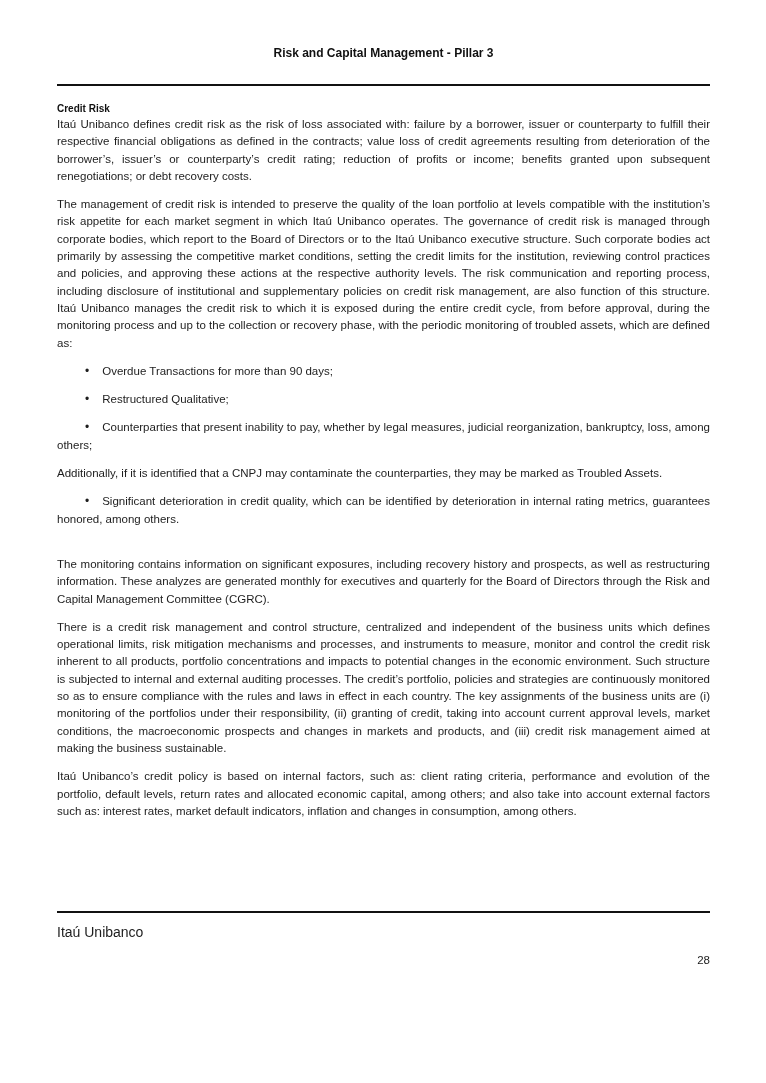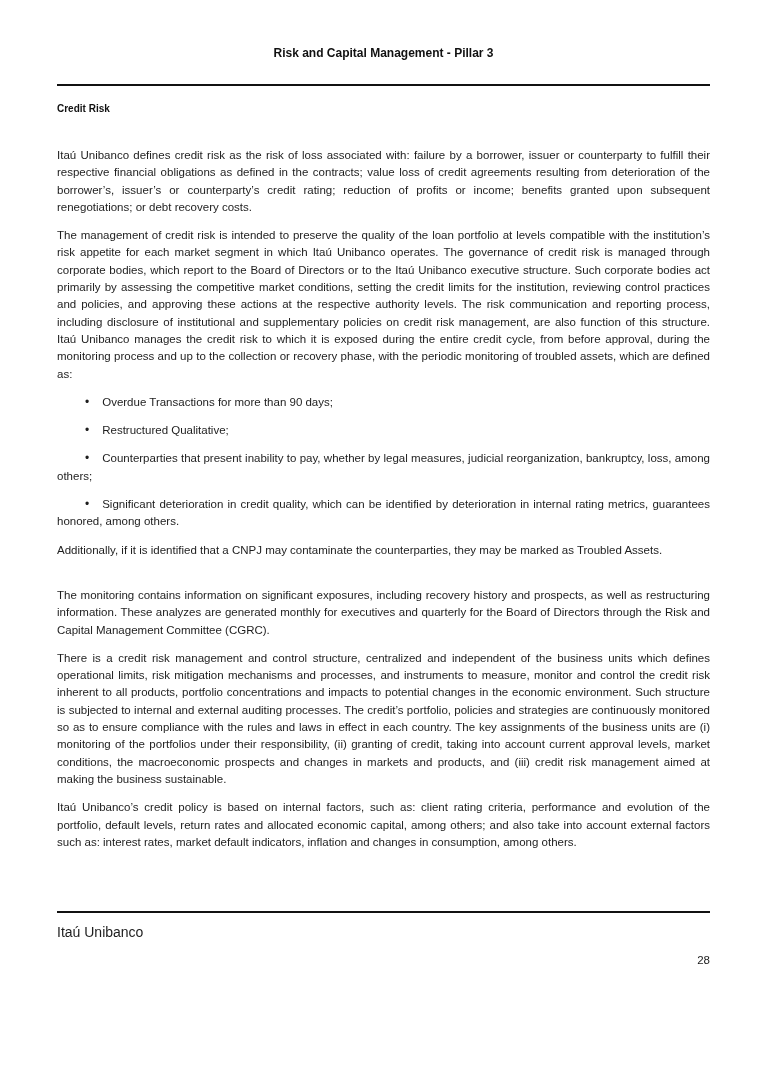--- a/index.html
+++ b/index.html
@@ -32,21 +32,21 @@
     margin: 16px 0 0 0;
     color: #111;
   }
   .heading.sub { margin-top: 15px; }
   .para {
     font-size: 11.5px;
     line-height: 17.3px;
     text-align: justify;
     margin: 11px 0 0 0;
   }
-  .para.first { margin-top: 31px; }
+  .para.first { margin-top: 0; }
   .para.bullet { text-indent: 28px; }
   .para.gap-before { margin-top: 28px; }
   .bullet-char { padding-right: 13px; font-size: 12px; }
   .footer {
     position: absolute;
     left: 57px;
     right: 56px;
     top: 911px;
   }
   .footer-rule {
@@ -81,23 +81,23 @@
     <p class="para first">Itaú Unibanco defines credit risk as the risk of loss associated with: failure by a borrower, issuer or counterparty to fulfill their respective financial obligations as defined in the contracts; value loss of credit agreements resulting from deterioration of the borrower’s, issuer’s or counterparty’s credit rating; reduction of profits or income; benefits granted upon subsequent renegotiations; or debt recovery costs.</p>
 
     <p class="para">The management of credit risk is intended to preserve the quality of the loan portfolio at levels compatible with the institution’s risk appetite for each market segment in which Itaú Unibanco operates. The governance of credit risk is managed through corporate bodies, which report to the Board of Directors or to the Itaú Unibanco executive structure. Such corporate bodies act primarily by assessing the competitive market conditions, setting the credit limits for the institution, reviewing control practices and policies, and approving these actions at the respective authority levels. The risk communication and reporting process, including disclosure of institutional and supplementary policies on credit risk management, are also function of this structure. Itaú Unibanco manages the credit risk to which it is exposed during the entire credit cycle, from before approval, during the monitoring process and up to the collection or recovery phase, with the periodic monitoring of troubled assets, which are defined as:</p>
 
     <p class="para bullet"><span class="bullet-char">•</span><span>Overdue Transactions for more than 90 days;</span></p>
 
     <p class="para bullet"><span class="bullet-char">•</span><span>Restructured Qualitative;</span></p>
 
     <p class="para bullet"><span class="bullet-char">•</span><span>Counterparties that present inability to pay, whether by legal measures, judicial reorganization, bankruptcy, loss, among others;</span></p>
 
+    <p class="para">Additionally, if it is identified that a CNPJ may contaminate the counterparties, they may be marked as Troubled Assets.</p>
+
     <p class="para bullet"><span class="bullet-char">•</span><span>Significant deterioration in credit quality, which can be identified by deterioration in internal rating metrics, guarantees honored, among others.</span></p>
-
-    <p class="para">Additionally, if it is identified that a CNPJ may contaminate the counterparties, they may be marked as Troubled Assets.</p>
 
     <p class="para gap-before">The monitoring contains information on significant exposures, including recovery history and prospects, as well as restructuring information. These analyzes are generated monthly for executives and quarterly for the Board of Directors through the Risk and Capital Management Committee (CGRC).</p>
 
     <p class="para">There is a credit risk management and control structure, centralized and independent of the business units which defines operational limits, risk mitigation mechanisms and processes, and instruments to measure, monitor and control the credit risk inherent to all products, portfolio concentrations and impacts to potential changes in the economic environment. Such structure is subjected to internal and external auditing processes. The credit’s portfolio, policies and strategies are continuously monitored so as to ensure compliance with the rules and laws in effect in each country. The key assignments of the business units are (i) monitoring of the portfolios under their responsibility, (ii) granting of credit, taking into account current approval levels, market conditions, the macroeconomic prospects and changes in markets and products, and (iii) credit risk management aimed at making the business sustainable.</p>
 
     <p class="para">Itaú Unibanco’s credit policy is based on internal factors, such as: client rating criteria, performance and evolution of the portfolio, default levels, return rates and allocated economic capital, among others; and also take into account external factors such as: interest rates, market default indicators, inflation and changes in consumption, among others.</p>
 
   </div>
 
   <div class="footer">

